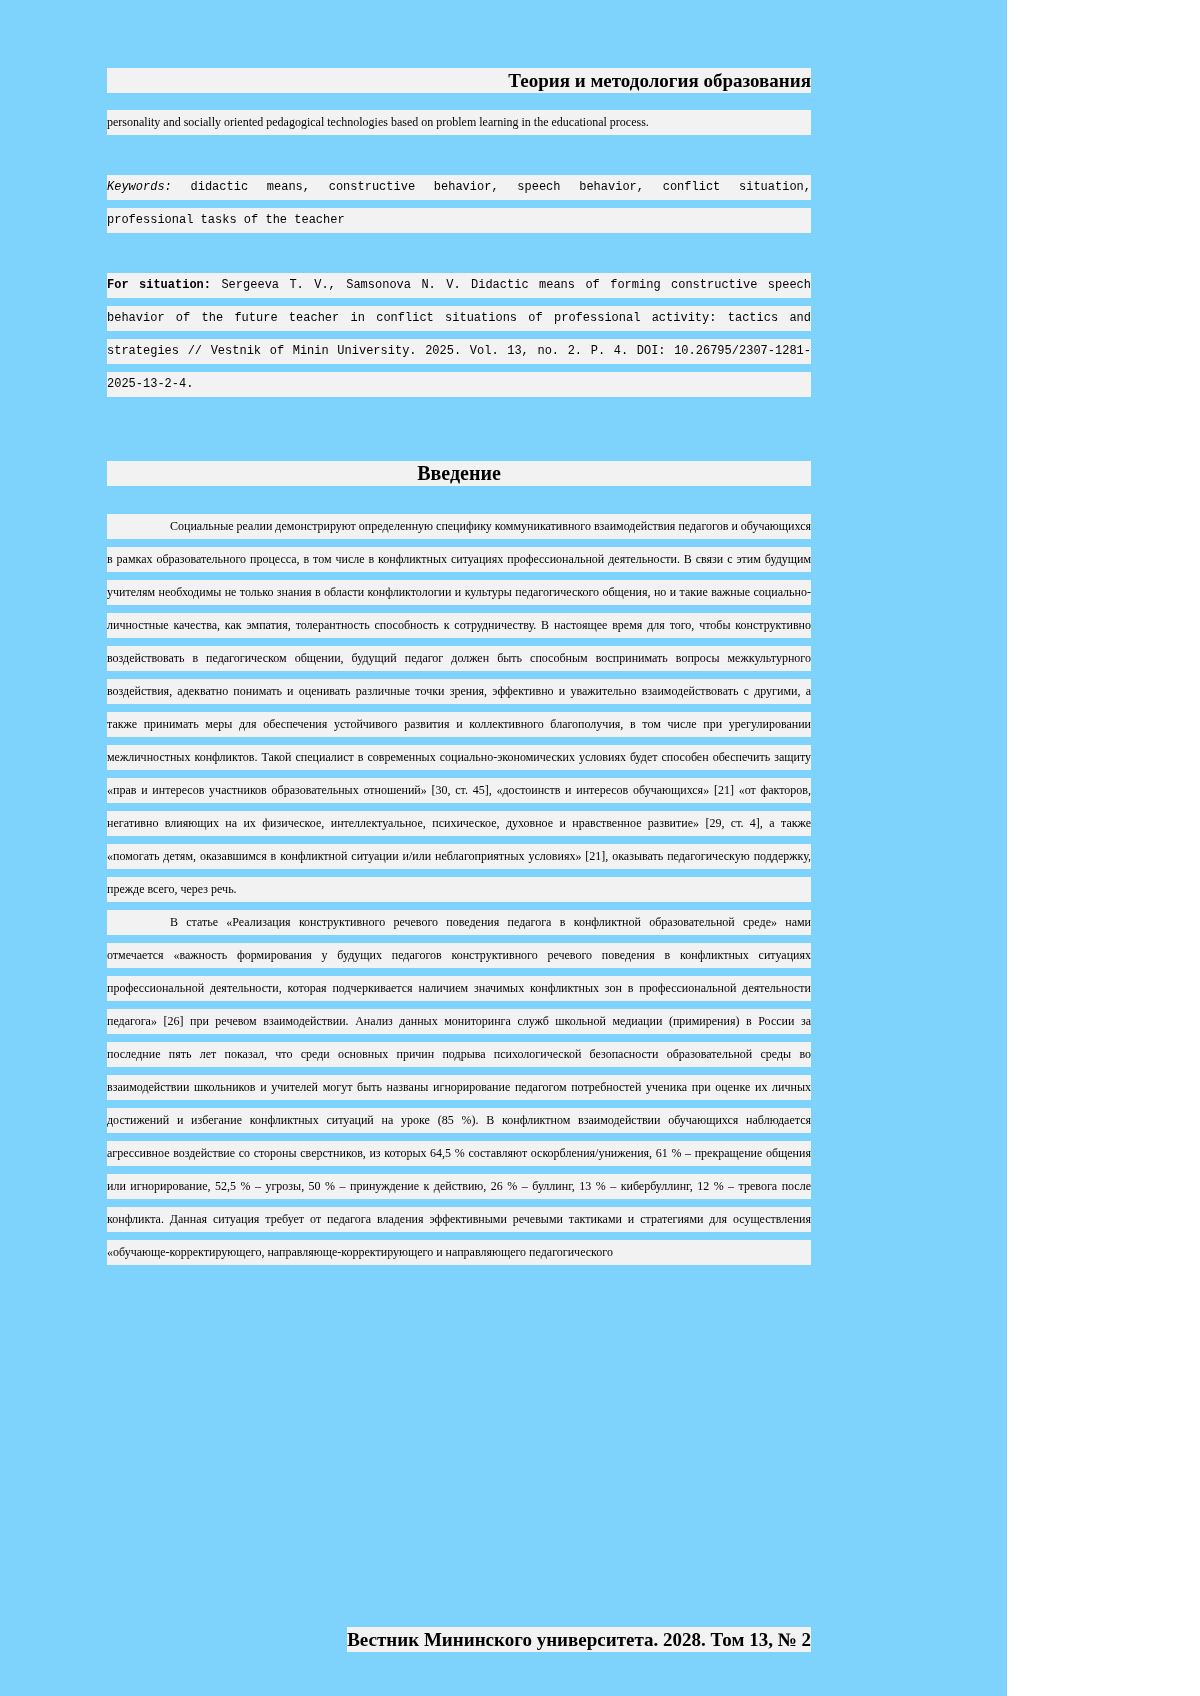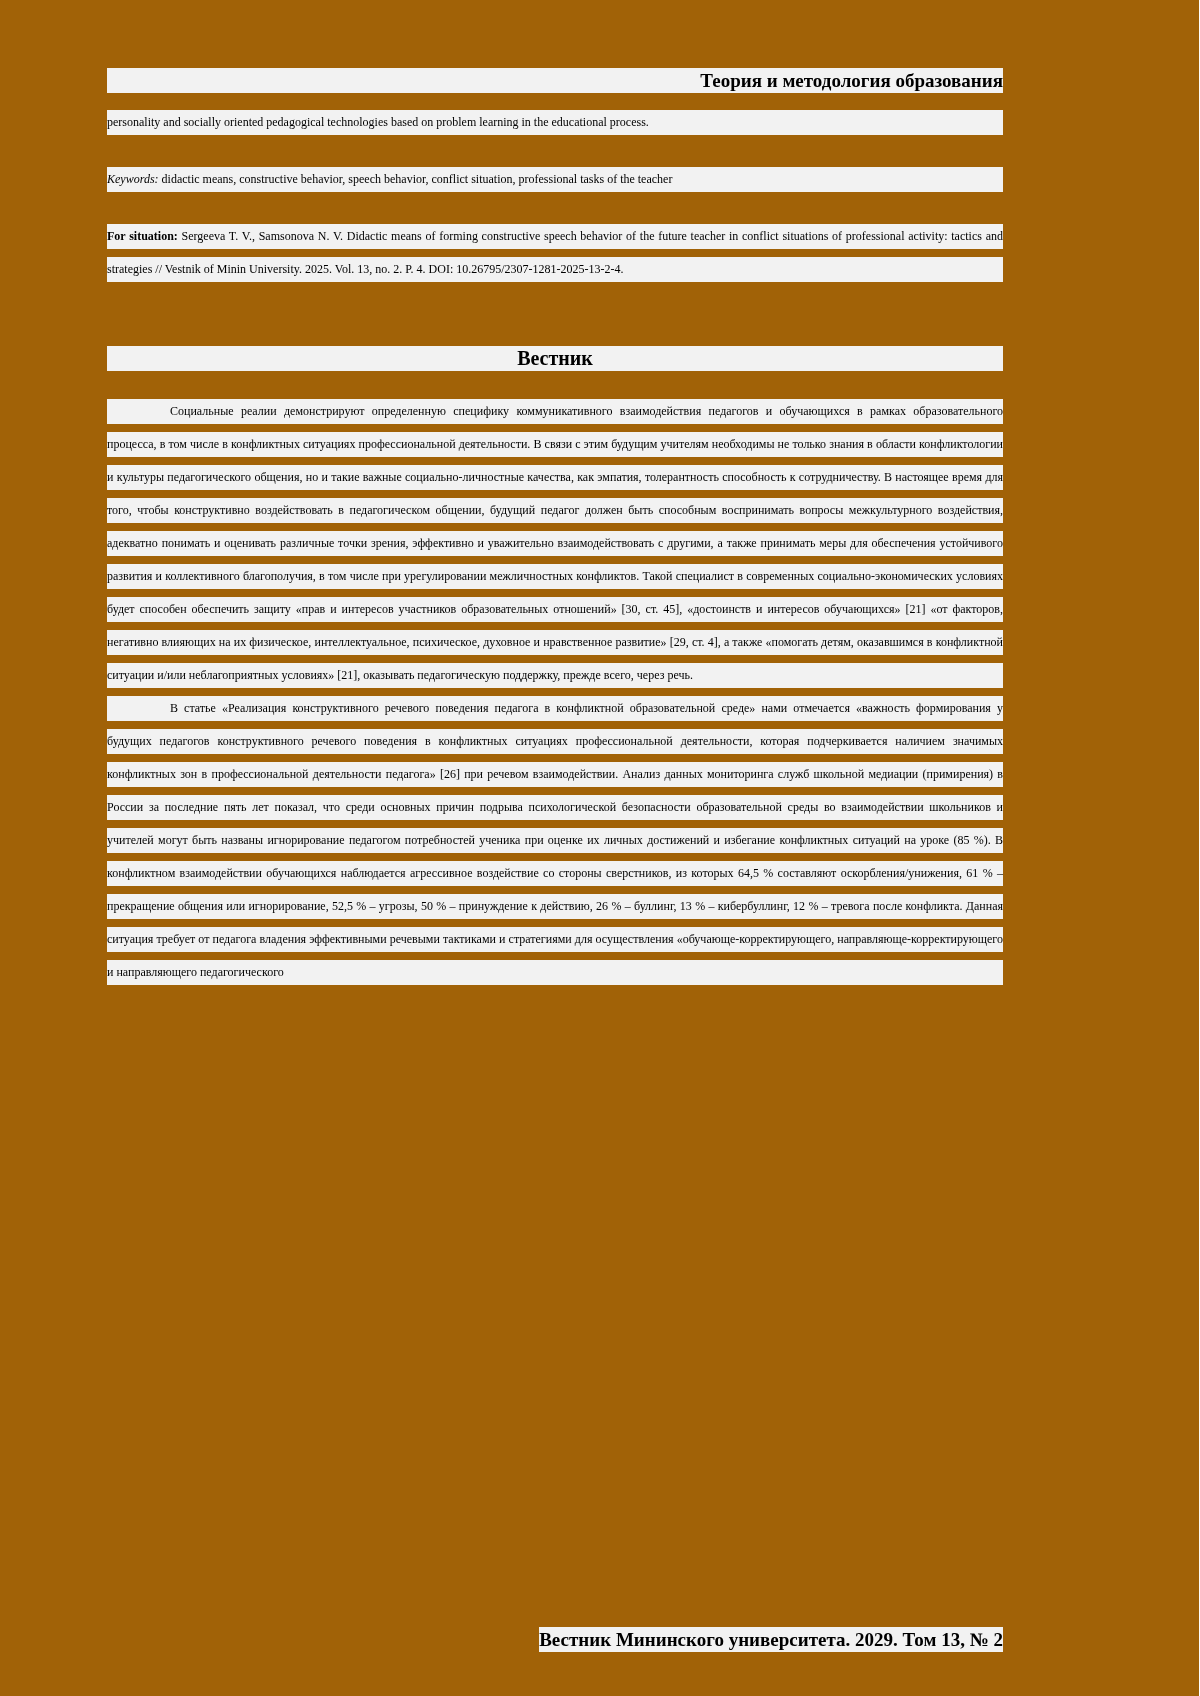--- a/index.html
+++ b/index.html
@@ -4,23 +4,23 @@
 <style>
   * { margin: 0; padding: 0; box-sizing: border-box; }
   html, body { background: #ffffff; }
   body {
     width: 1200px;
     font-family: "Liberation Serif", "DejaVu Serif", serif;
     color: #000000;
   }
   .page {
     position: relative;
-    width: 1199px;
+    width: 1007px;
     height: 1696px;
-    background: #a16207;
+    background: #7dd3fc;
     padding: 64px 196px 0 107px;
     overflow: hidden;
   }
   
   .band {
     background-image: repeating-linear-gradient(
       to bottom,
       transparent 0px, transparent 4px,
       #f2f2f2 4px, #f2f2f2 29px,
       transparent 29px, transparent 33px
@@ -31,21 +31,21 @@
     font-weight: bold;
     font-size: 19px;
     line-height: 33px;
     margin-bottom: 9px;
   }
   .para {
     font-size: 12px;
     line-height: 33px;
     text-align: justify;
   }
-  .block { margin-top: 24px; }
+  .block { margin-top: 32px; font-family: Liberation Mono, monospace; }
   .indent { text-indent: 63px; font-family: Liberation Serif, serif; }
   .kw-label { font-style: italic; font-weight: normal; }
   .cite-label { font-weight: bold; }
   .section-title {
     font-size: 20px;
     line-height: 33px;
     font-weight: bold;
     text-align: center;
     margin-top: 56px;
     margin-bottom: 20px;
@@ -74,21 +74,21 @@
   <p class="para band block">
     <i class="kw-label">Keywords:</i>
     <span>didactic means, constructive behavior, speech behavior, conflict situation, professional tasks of the teacher</span>
   </p>
 
   <p class="para band block">
     <b class="cite-label">For situation:</b>
     <span>Sergeeva T. V., Samsonova N. V. Didactic means of forming constructive speech behavior of the future teacher in conflict situations of professional activity: tactics and strategies // Vestnik of Minin University. 2025. Vol. 13, no. 2. P. 4. DOI: 10.26795/2307-1281-2025-13-2-4.</span>
   </p>
 
-  <h2 class="section-title band">Вестник</h2>
+  <h2 class="section-title band">Введение</h2>
 
   <p class="para band indent">Социальные реалии демонстрируют определенную специфику коммуникативного взаимодействия педагогов и обучающихся в рамках образовательного процесса, в том числе в конфликтных ситуациях профессиональной деятельности. В связи с этим будущим учителям необходимы не только знания в области конфликтологии и культуры педагогического общения, но и такие важные социально-личностные качества, как эмпатия, толерантность способность к сотрудничеству. В настоящее время для того, чтобы конструктивно воздействовать в педагогическом общении, будущий педагог должен быть способным воспринимать вопросы межкультурного воздействия, адекватно понимать и оценивать различные точки зрения, эффективно и уважительно взаимодействовать с другими, а также принимать меры для обеспечения устойчивого развития и коллективного благополучия, в том числе при урегулировании межличностных конфликтов. Такой специалист в современных социально-экономических условиях будет способен обеспечить защиту «прав и интересов участников образовательных отношений» [30, ст. 45], «достоинств и интересов обучающихся» [21] «от факторов, негативно влияющих на их физическое, интеллектуальное, психическое, духовное и нравственное развитие» [29, ст. 4], а также «помогать детям, оказавшимся в конфликтной ситуации и/или неблагоприятных условиях» [21], оказывать педагогическую поддержку, прежде всего, через речь.</p>
 
   <p class="para band indent">В статье «Реализация конструктивного речевого поведения педагога в конфликтной образовательной среде» нами отмечается «важность формирования у будущих педагогов конструктивного речевого поведения в конфликтных ситуациях профессиональной деятельности, которая подчеркивается наличием значимых конфликтных зон в профессиональной деятельности педагога» [26] при речевом взаимодействии. Анализ данных мониторинга служб школьной медиации (примирения) в России за последние пять лет показал, что среди основных причин подрыва психологической безопасности образовательной среды во взаимодействии школьников и учителей могут быть названы игнорирование педагогом потребностей ученика при оценке их личных достижений и избегание конфликтных ситуаций на уроке (85 %). В конфликтном взаимодействии обучающихся наблюдается агрессивное воздействие со стороны сверстников, из которых 64,5 % составляют оскорбления/унижения, 61 % – прекращение общения или игнорирование, 52,5 % – угрозы, 50 % – принуждение к действию, 26 % – буллинг, 13 % – кибербуллинг, 12 % – тревога после конфликта. Данная ситуация требует от педагога владения эффективными речевыми тактиками и стратегиями для осуществления «обучающе-корректирующего, направляюще-корректирующего и направляющего педагогического</p>
 
-  <div class="page-footer band">Вестник Мининского университета. 2029. Том 13, № 2</div>
+  <div class="page-footer band">Вестник Мининского университета. 2028. Том 13, № 2</div>
 
 </div>
 
 </body></html>

